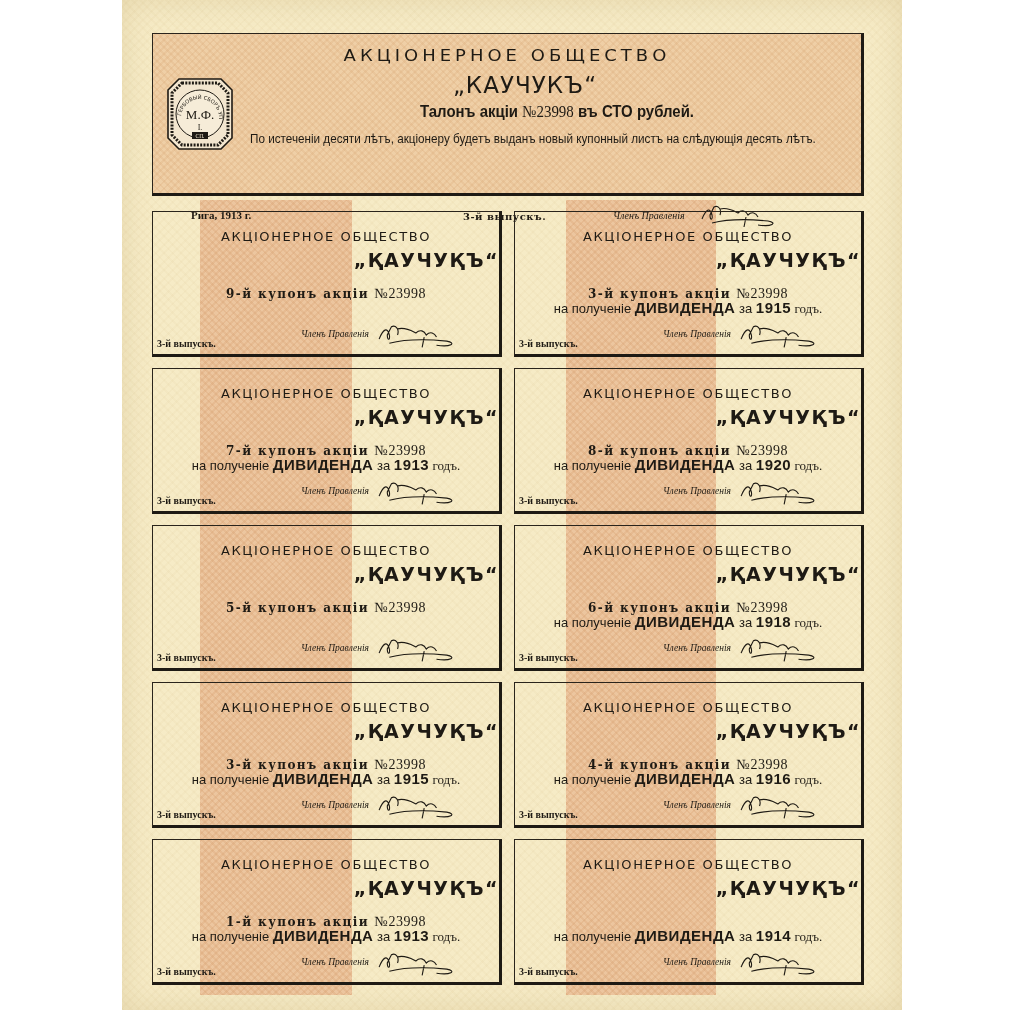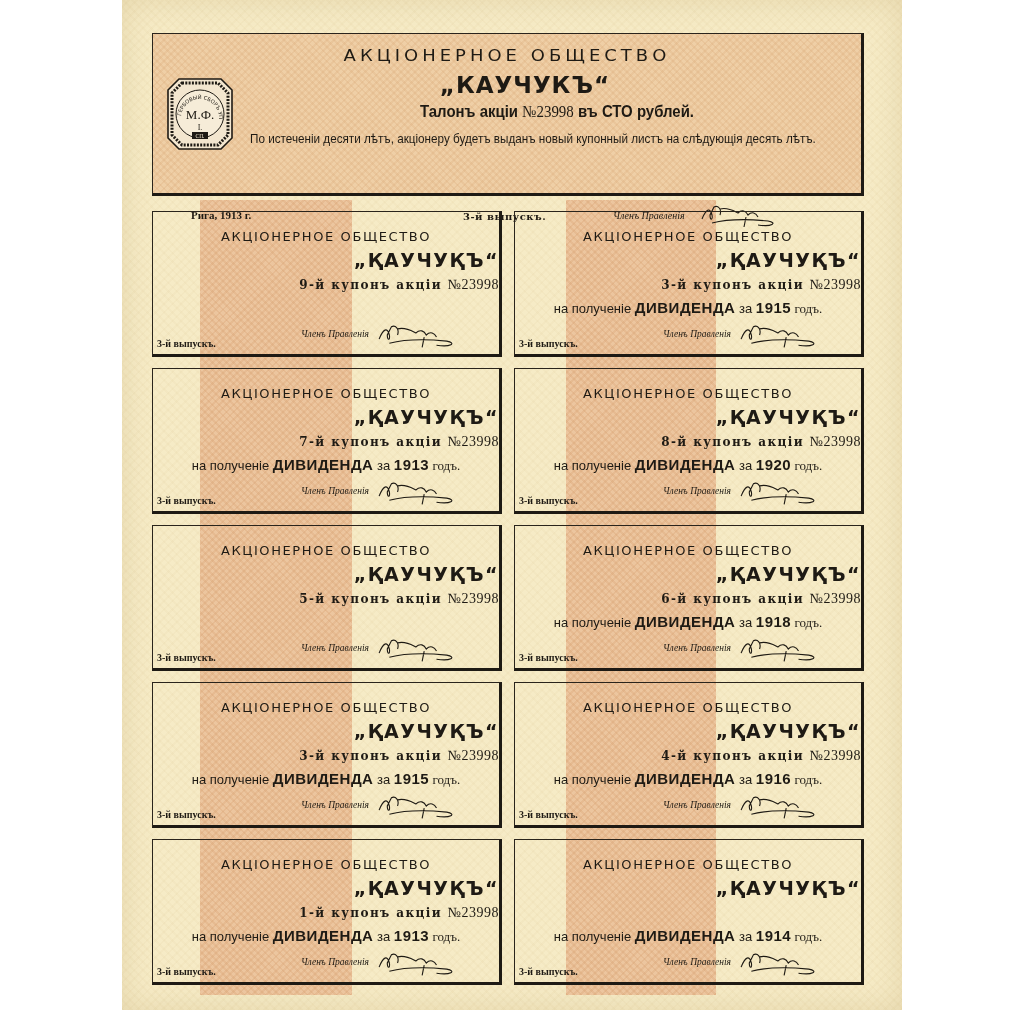--- a/index.html
+++ b/index.html
@@ -39,21 +39,21 @@
   .stamp {
     position:absolute; left:14px; top:44px; width:66px; height:72px;
   }
   .talon-company {
     position:absolute; left:0; right:0; top:11px; text-align:center;
     font-family:"DejaVu Sans", sans-serif; font-size:18px; letter-spacing:4px; font-weight:normal;
     transform:scaleY(0.85);
   }
   .talon-name {
     position:absolute; left:0; right:0; top:38px; text-align:center;
-    font-family:"DejaVu Sans", sans-serif; font-size:23px; font-weight:bold; letter-spacing:1px;padding-left:36px;
+    font-family:"DejaVu Sans", sans-serif; font-size:23px; font-weight:normal; letter-spacing:1px;padding-left:36px;
   }
   .talon-share {
     position:absolute; left:100px; right:0; top:68px; text-align:center;
     font-family:"Liberation Sans", sans-serif; font-size:17px; font-weight:bold;
     transform:scaleX(0.88);
   }
   .talon-share .num { font-family:"Liberation Serif", serif; font-weight:normal; }
   .talon-note {
     position:absolute; left:70px; right:18px; top:94px;
     font-family:"Liberation Sans", sans-serif; font-size:13px; line-height:22px;
@@ -75,21 +75,21 @@
   }
   .coupon .c-company {
     position:absolute; left:0; right:0; top:17px; text-align:center;
     font-family:"DejaVu Sans", sans-serif; font-size:13px; letter-spacing:1.6px;
   }
   .coupon .c-name {
     position:absolute; left:0; right:0; top:37px; text-align:right;
     font-family:"DejaVu Sans", sans-serif; font-size:19px; font-weight:bold; letter-spacing:1.5px;
   }
   .coupon .c-number {
-    position:absolute; left:0; right:0; top:65px; text-align:right;
+    position:absolute; left:0; right:0; top:74px; text-align:center;
     font-family:"DejaVu Serif", serif; font-size:12px; font-weight:bold; letter-spacing:1.4px;
   }
   .coupon .c-number .num { font-family:"Liberation Serif", serif; font-weight:normal; font-size:14px; letter-spacing:0.5px; }
   .coupon .c-dividend {
     position:absolute; left:0; right:0; top:87px; text-align:center;
     font-family:"Liberation Sans", sans-serif; font-size:13px;
   }
   .coupon .c-dividend .strong { font-weight:bold; font-size:15px; letter-spacing:0.5px; }
   .coupon .c-dividend .god { font-family:"Liberation Serif", serif; font-size:13px; }
   .coupon .c-issue {

